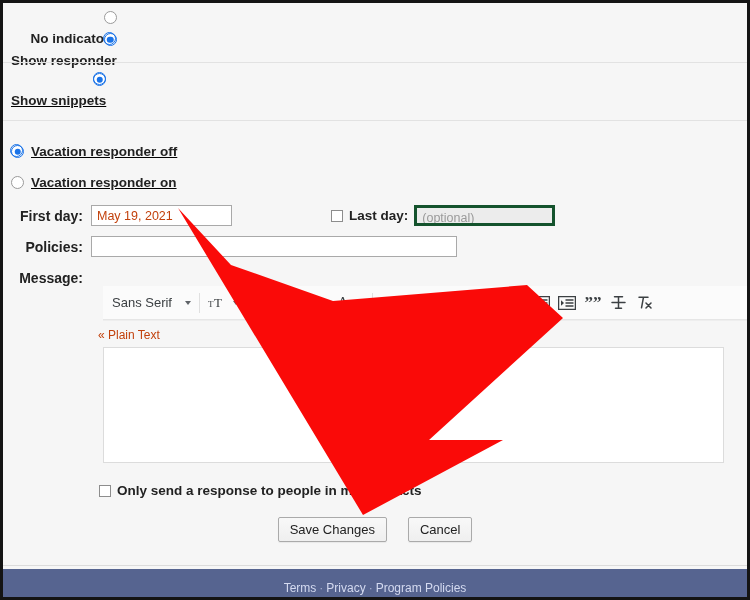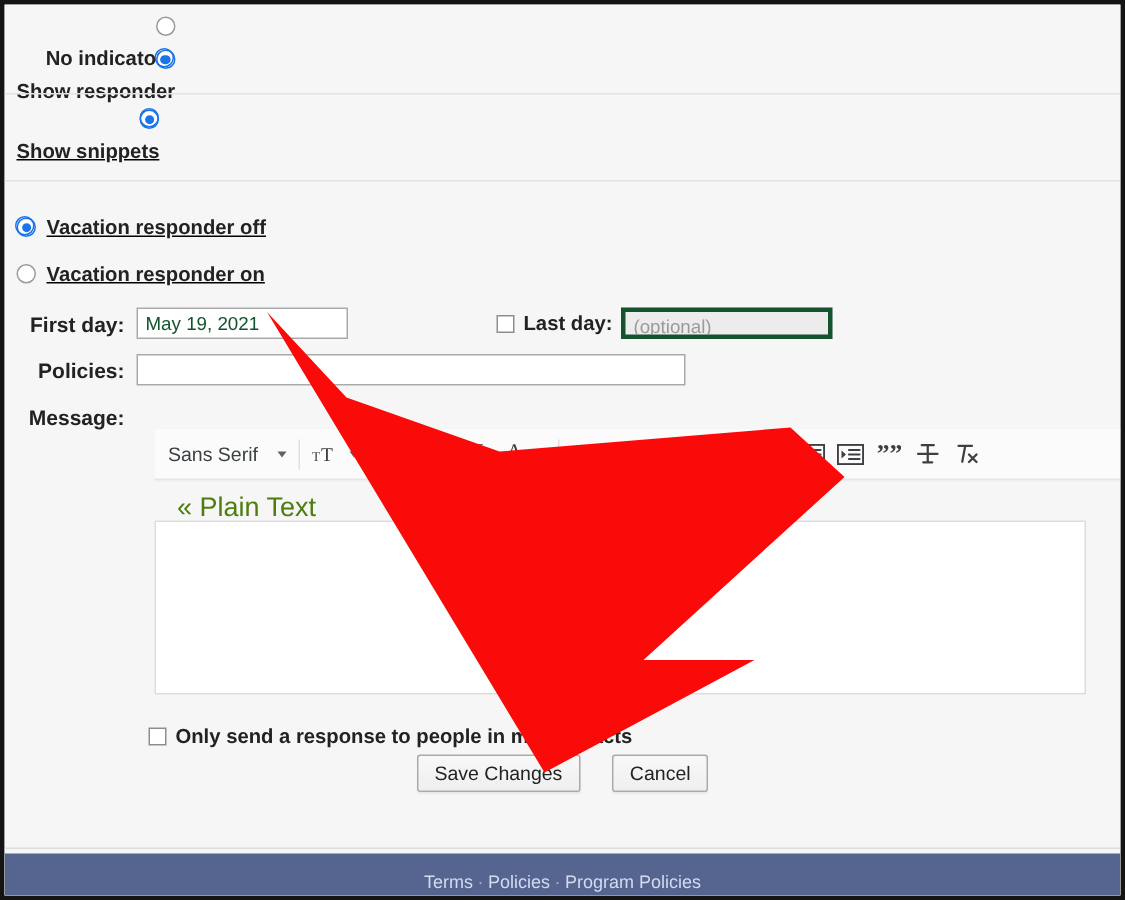--- a/index.html
+++ b/index.html
@@ -69,21 +69,21 @@
 
   
   .form{position:absolute;left:0;top:197px;width:744px;}
   .frow{display:flex;align-items:center;height:31px;}
   .fl{
     width:88px;text-align:right;padding-right:8px;
     font-weight:bold;color:#222;font-size:14px;box-sizing:border-box;
   }
   .inp{
     border:1px solid #a9a9a9;background:#fff;height:21px;
-    font-size:12.5px;color:#14532d;box-sizing:border-box;
+    font-size:12.5px;color:#c2410c;box-sizing:border-box;
     padding:0 5px;line-height:21px;font-family:"Liberation Sans",sans-serif;
     display:inline-block;overflow:hidden;white-space:nowrap;
   }
   #first-day{width:141px;}
   #subject{width:366px;}
   #last-day{
     width:141px;background:#ececec;border:3px solid #14532d;color:#9a9a9a;
   }
   .lastwrap{display:flex;align-items:center;gap:6px;margin-left:99px;}
 
@@ -109,33 +109,33 @@
   .sep{width:1px;height:20px;background:#e0e0e0;margin:0 4px;flex:0 0 auto;}
   .icon{width:26px;height:33px;display:flex;align-items:center;justify-content:center;}
   .icon svg{display:block;}
   .bold-i{font-weight:bold;font-size:15px;font-family:"Liberation Serif",serif;}
   .ital-i{font-style:italic;font-size:15px;font-family:"Liberation Serif",serif;}
   .und-i{font-size:15px;text-decoration:underline;font-family:"Liberation Serif",serif;}
   .col-i{font-size:15px;font-family:"Liberation Serif",serif;border-bottom:2px solid #3c4043;line-height:14px;}
   .quote-i{font-size:17px;font-weight:bold;font-family:"Liberation Serif",serif;line-height:10px;}
 
   .plainlink{
-    position:absolute;left:115px;top:325px;font-size:18px;
-    color:#4d7c0f;text-decoration:none;
+    position:absolute;left:95px;top:325px;font-size:12px;
+    color:#c2410c;text-decoration:none;
   }
   .body-box{
     position:absolute;left:100px;top:344px;width:621px;height:116px;
     background:#fff;border:1px solid #dcdcdc;box-sizing:border-box;
   }
 
   .contacts{
     position:absolute;left:96px;top:480px;display:flex;align-items:center;gap:6px;
   }
   .btnrow{
-    position:absolute;left:0;top:500px;width:744px;
+    position:absolute;left:0;top:514px;width:744px;
     display:flex;justify-content:center;gap:21px;
   }
   .btn{
     background:linear-gradient(#f8f8f8,#efefef);
     border:1px solid #aaa;border-radius:2px;
     font-size:13px;color:#222;padding:4px 11px;
     font-family:"Liberation Sans",sans-serif;cursor:pointer;
     box-shadow:0 1px 1px rgba(0,0,0,.06);
   }
 
@@ -355,21 +355,21 @@
   </div>
 
   <div class="btnrow">
     <button class="btn">Save Changes</button>
     <button class="btn">Cancel</button>
   </div>
 
   <div class="footsep"></div>
   <div class="footer" style="background: rgb(86, 100, 144);">
     <div class="footer-links">
-      <a href="#">Terms</a><span class="dotsep">·</span><a href="#">Policies</a><span class="dotsep">·</span><a href="#">Program Policies</a>
+      <a href="#">Terms</a><span class="dotsep">·</span><a href="#">Privacy</a><span class="dotsep">·</span><a href="#">Program Policies</a>
     </div>
   </div>
 
   <svg class="arrow" viewBox="0 0 744 594">
     <polygon fill="#fa0a08" points="524,282 560,315 426,437 500,437 360,512 175,205 228,262 330,298 "></polygon>
   </svg>
 
  </div>
 </div>
 

